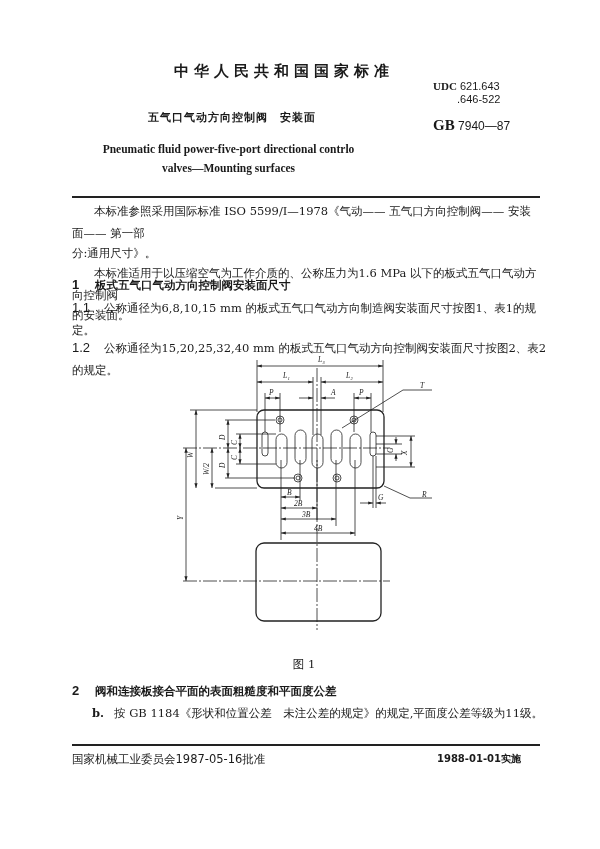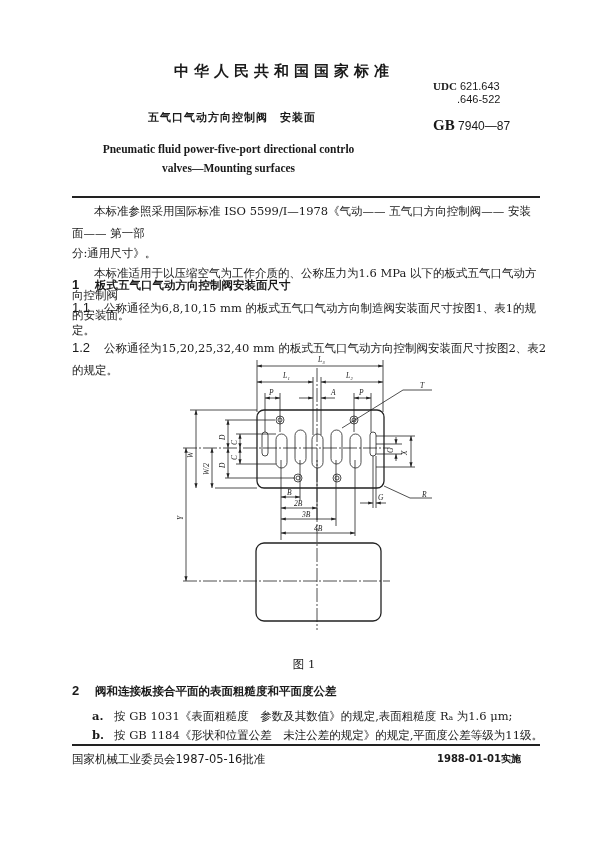--- a/index.html
+++ b/index.html
@@ -195,20 +195,19 @@
   </g>
 </svg>
 
 <div class="abs caption">图 1</div>
 
 <div class="abs sec" style="left:72px; top:683px;">
   <span class="num">2</span><span>阀和连接板接合平面的表面粗糙度和平面度公差</span>
 </div>
 
 <div class="abs para" style="left:92px; top:705px; width:470px;">
-  <div><b style="display:inline-block; width:22px;">a.</b><span>按 GB 1031《表面粗糙度　参数及其数值》的规定,表面粗糙度 Rₐ 为1.6 μm;</span></div>
   <div style="margin-top:-3px;"><b style="display:inline-block; width:22px;">b.</b><span>按 GB 1184《形状和位置公差　未注公差的规定》的规定,平面度公差等级为11级。</span></div>
 </div>
 
 <div class="abs rule" style="left:72px; top:744px; width:468px;"></div>
 
 <div class="abs footer-l">国家机械工业委员会1987-05-16批准</div>
 <div class="abs footer-r">1988-01-01实施</div>
 
 </body></html>

